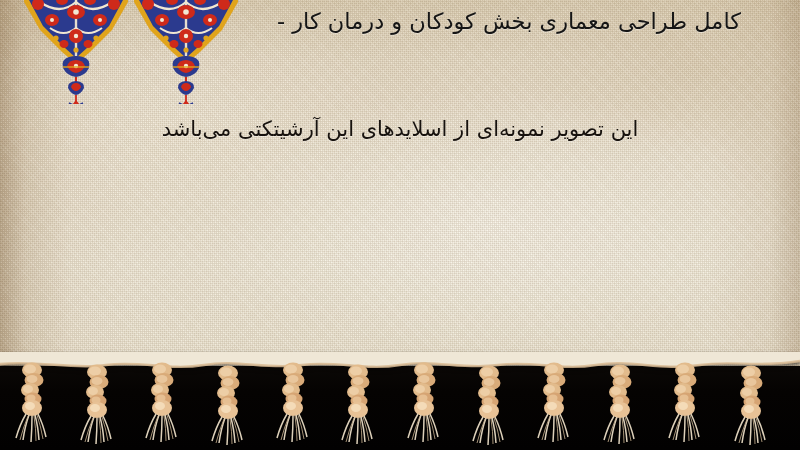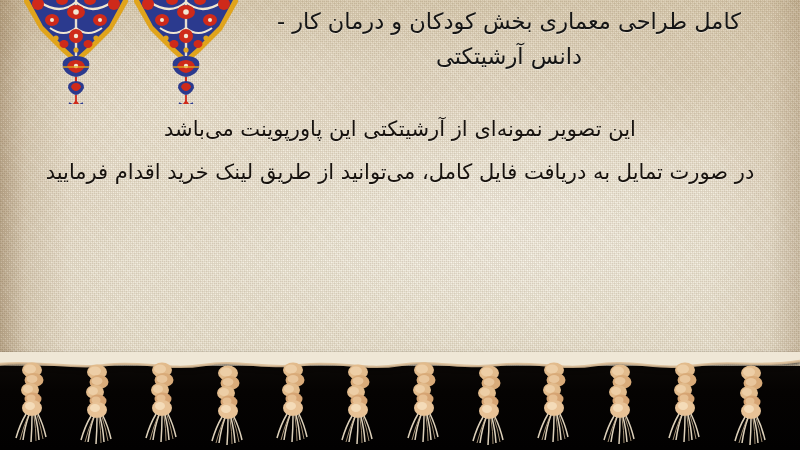--- a/index.html
+++ b/index.html
@@ -231,26 +231,24 @@
         <use href="#medallion"></use>
       </g>
       <g transform="translate(168,74)">
         <use href="#pendant"></use>
       </g>
     </svg>
   </div>
 
   <div class="title-block">
     <span class="tline">کامل طراحی معماری بخش کودکان و درمان کار -</span>
-    <span class="tline">دانس آرشیتکتی</span>
   </div>
 
   <div class="body-block">
-    <span class="bline">این تصویر نمونه‌ای از آرشیتکتی این پاورپوینت می‌باشد</span>
-    <span class="bline">در صورت تمایل به دریافت فایل کامل، می‌توانید از طریق لینک خرید اقدام فرمایید</span>
+    <span class="bline">این تصویر نمونه‌ای از اسلایدهای این آرشیتکتی می‌باشد</span>
   </div>
 
   <div class="black-band"></div>
 
   <svg class="selvedge" viewBox="0 0 800 22" preserveAspectRatio="none" xmlns="http://www.w3.org/2000/svg">
     <path d="M0,0 L800,0 L800,9
              C 760,16 730,8 700,13
              C 660,19 630,7 596,13
              C 560,19 532,8 498,13
              C 462,18 434,7 400,13

